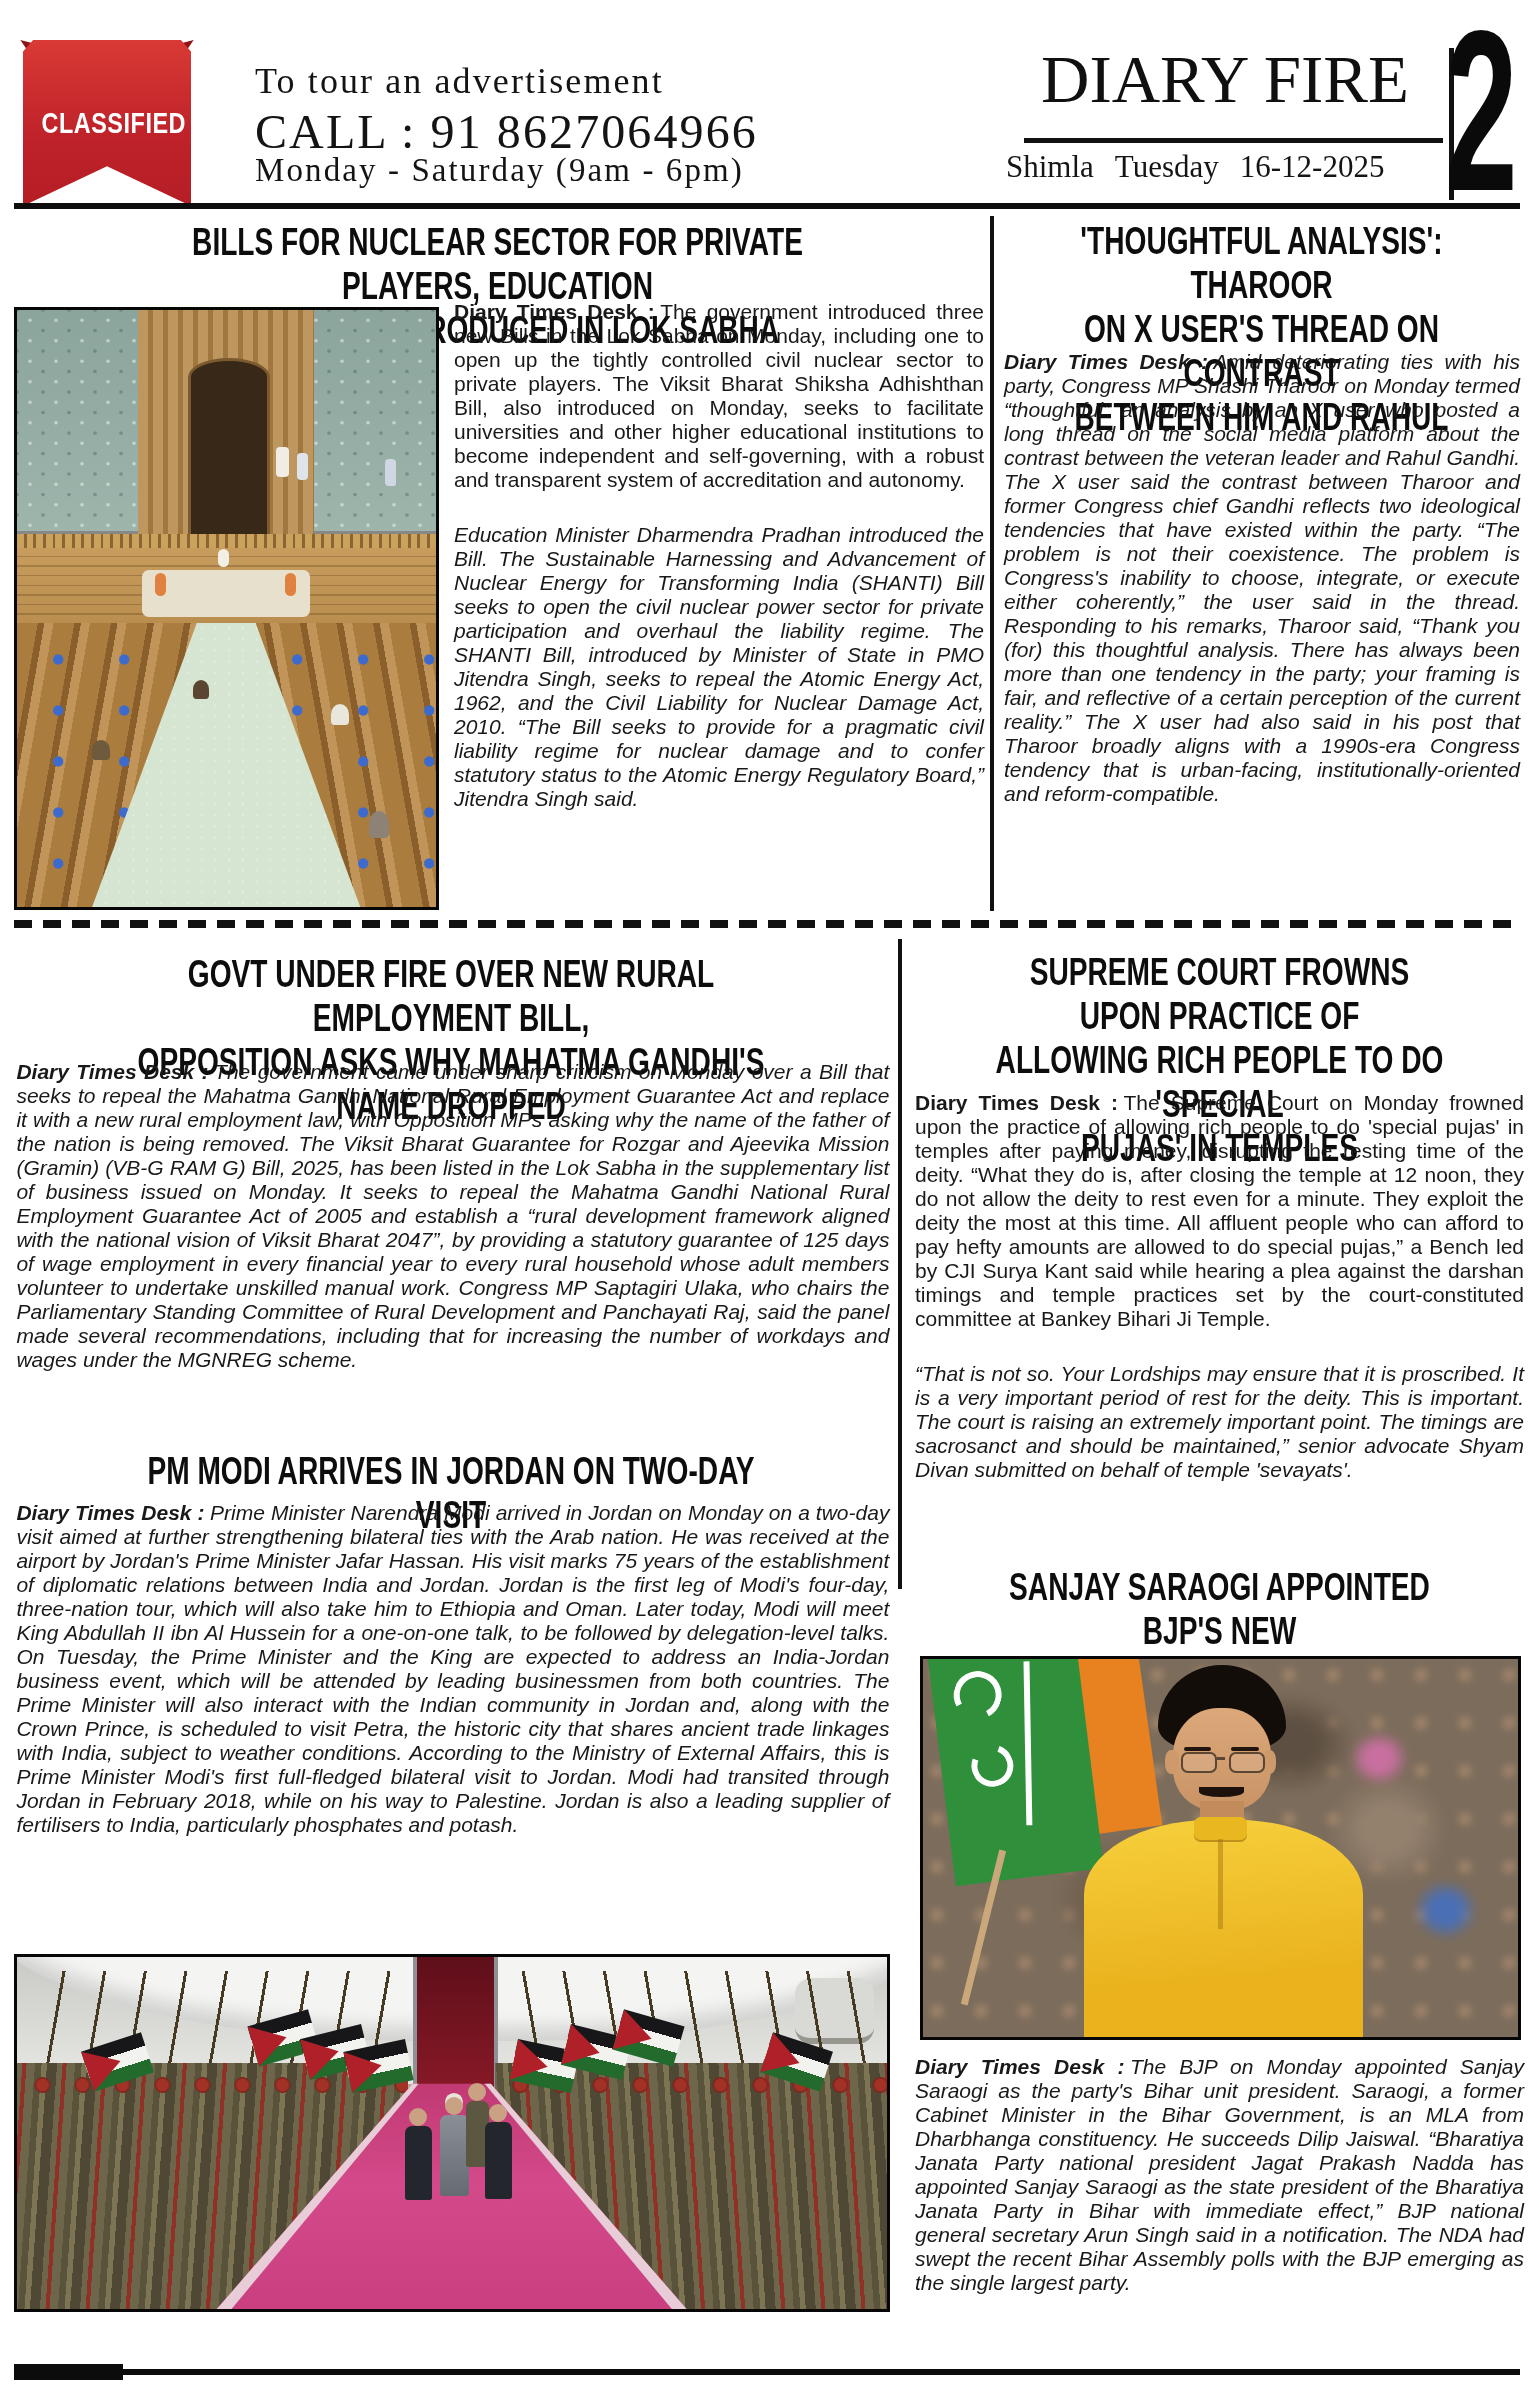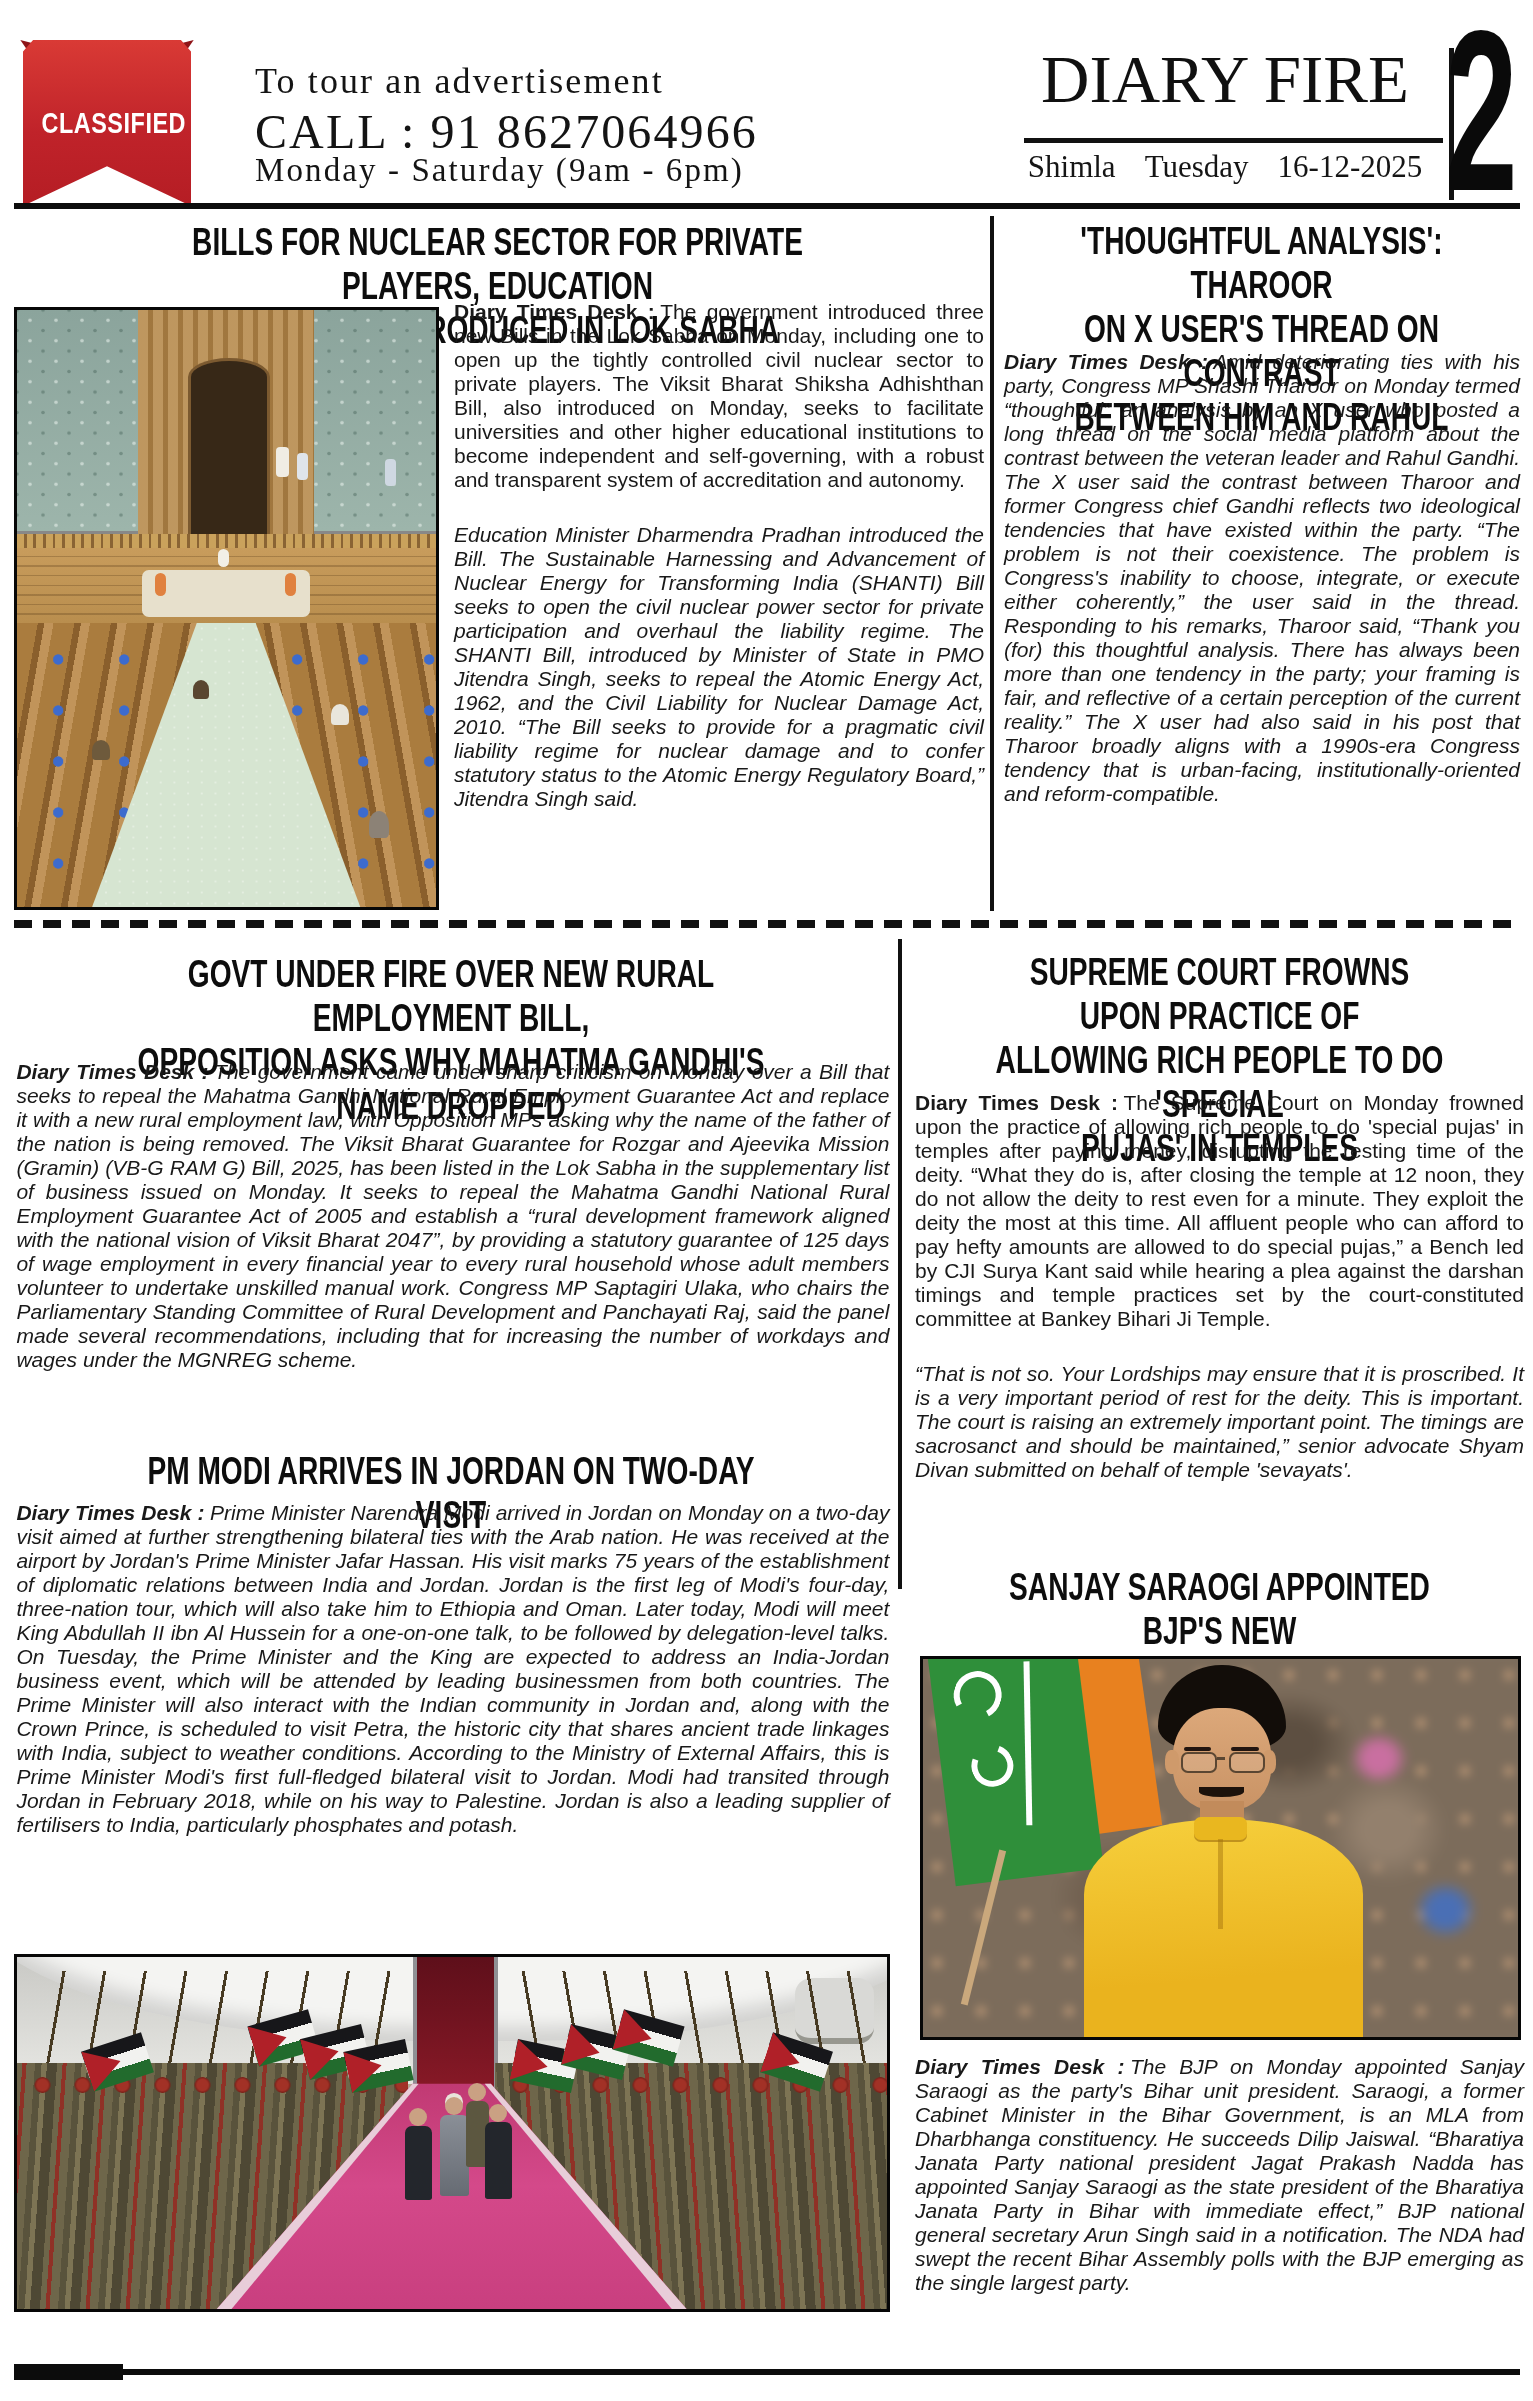--- a/index.html
+++ b/index.html
@@ -15,21 +15,21 @@
   .ribbon-wing.right{right:-2.7px;clip-path:polygon(100% 0,0 30%,40% 100%);}
   .ribbon-label{position:absolute;left:0;right:0;top:66px;text-align:center;color:#fff;
     font-weight:700;font-size:30px;letter-spacing:0.7px;transform:scaleX(.78);}
   .ad-line{position:absolute;left:255px;font-family:"Liberation Serif",serif;color:#141414;letter-spacing:2.1px;white-space:nowrap;}
   .ad1{top:60px;font-size:36px;}
   .ad2{top:104px;font-size:48px;}
   .ad3{top:152px;font-size:33px;}
   .masthead{position:absolute;left:1006px;top:41px;width:438px;text-align:center;
     font-family:"Liberation Serif",serif;font-size:67px;color:#101010;white-space:nowrap;}
   .masthead-rule{position:absolute;left:1024px;top:138px;width:419px;height:4.8px;background:#111;}
-  .dateline{position:absolute;left:1006px;top:149px;width:438px;display:flex;justify-content:center;gap:29px;
+  .dateline{position:absolute;left:1006px;top:149px;width:438px;display:flex;gap:21px;
     font-family:"Liberation Serif",serif;font-size:31px;color:#151515;}
   .head-vbar{position:absolute;left:1449px;top:48px;width:4.8px;height:152px;background:#111;}
   .pageno{position:absolute;left:1445px;top:15px;width:89px;font-weight:700;font-size:229px;line-height:192px;
     color:#0a0a0a;transform:scaleX(.57);transform-origin:0 0;}
   .header-rule{position:absolute;left:13.7px;top:203px;width:1506px;height:6.2px;background:#0d0d0d;}
 
   
   .vdiv{position:absolute;width:4.1px;background:#111;}
   .vdiv1{left:990px;top:216px;height:695px;}
   .vdiv2{left:898px;top:939px;height:650px;}

